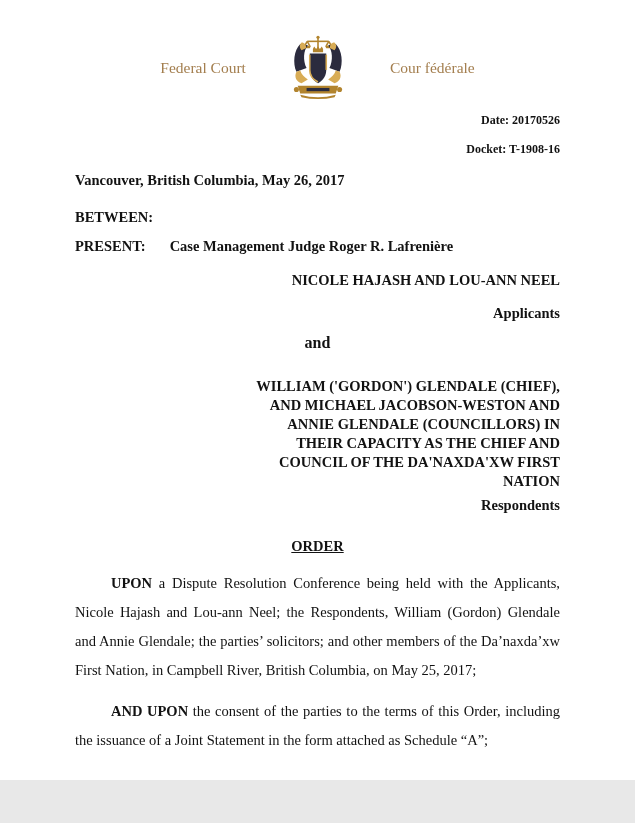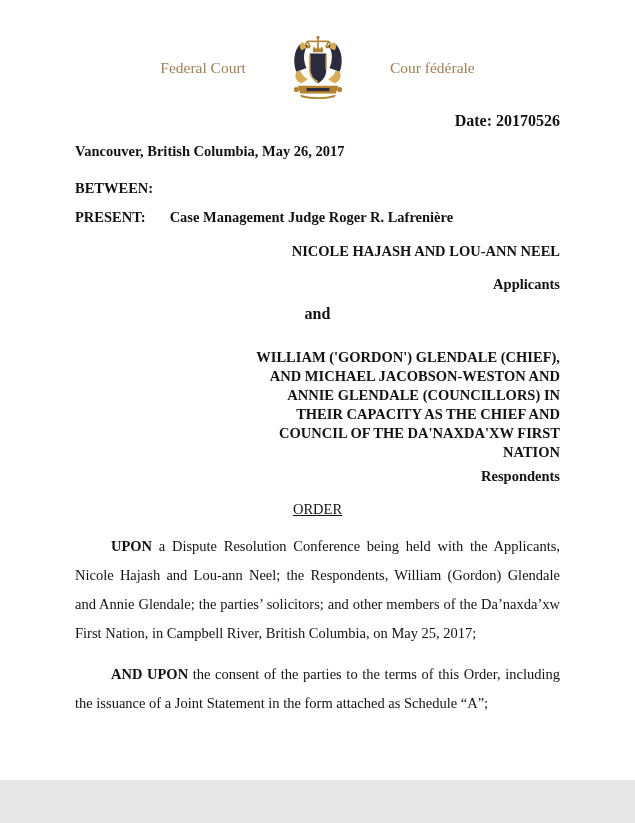--- a/index.html
+++ b/index.html
@@ -29,21 +29,21 @@
     font-size: 15.5px;
     color: #a37e4e;
     white-space: nowrap;
   }
   .crest { width: 64px; height: 66px; flex: 0 0 auto; }
 
   
   .meta-line {
     text-align: right;
     font-weight: bold;
-    font-size: 16px;
+    font-size: 12px;
     line-height: 17px;
   }
   .meta-date   { margin-top: 10px; }
   .meta-docket { margin-top: 12px; }
 
   
   .intro-line {
     font-weight: bold;
     font-size: 14.5px;
     line-height: 17px;
@@ -77,23 +77,23 @@
   }
   .respondents-names {
     margin-top: 26px;
     white-space: pre-line;
   }
   .respondents-role { margin-top: 6px; }
 
   
   .order-heading {
     text-align: center;
-    font-weight: normal;
+    font-weight: bold;
     font-size: 14.5px;
-    margin-top: 16px;
+    margin-top: 24px;
     line-height: 17px;
   }
   .order-heading span { text-decoration: underline; }
   .body-para {
     margin: 0;
     margin-top: 14px;
     font-size: 14.5px;
     line-height: 29px;
     text-align: justify;
     text-indent: 36px;
@@ -150,20 +150,21 @@
           <circle cx="16" cy="86" r="4"></circle>
           <circle cx="84" cy="86" r="4"></circle>
           <path d="M22,94 q28,8 56,0 l-2,4 q-26,6 -52,0 Z"></path>
         </g>
         <rect x="32" y="83.5" width="36" height="5" fill="#2b2b3e"></rect>
       </svg>
       <div class="court-title">Cour fédérale</div>
     </div>
 
     <div class="meta-line meta-date">Date: 20170526</div>
+    <div class="meta-line meta-docket">Docket: T-1908-16</div>
 
     <div class="intro-line line-location">Vancouver, British Columbia, May 26, 2017</div>
 
     <div class="intro-line line-between">BETWEEN:</div>
 
     <div class="intro-line line-present">
       <span>PRESENT:</span><span class="present-value">Case Management Judge Roger R. Lafrenière</span>
     </div>
 
     <div class="party-names applicants-names">NICOLE HAJASH AND LOU-ANN NEEL</div>

